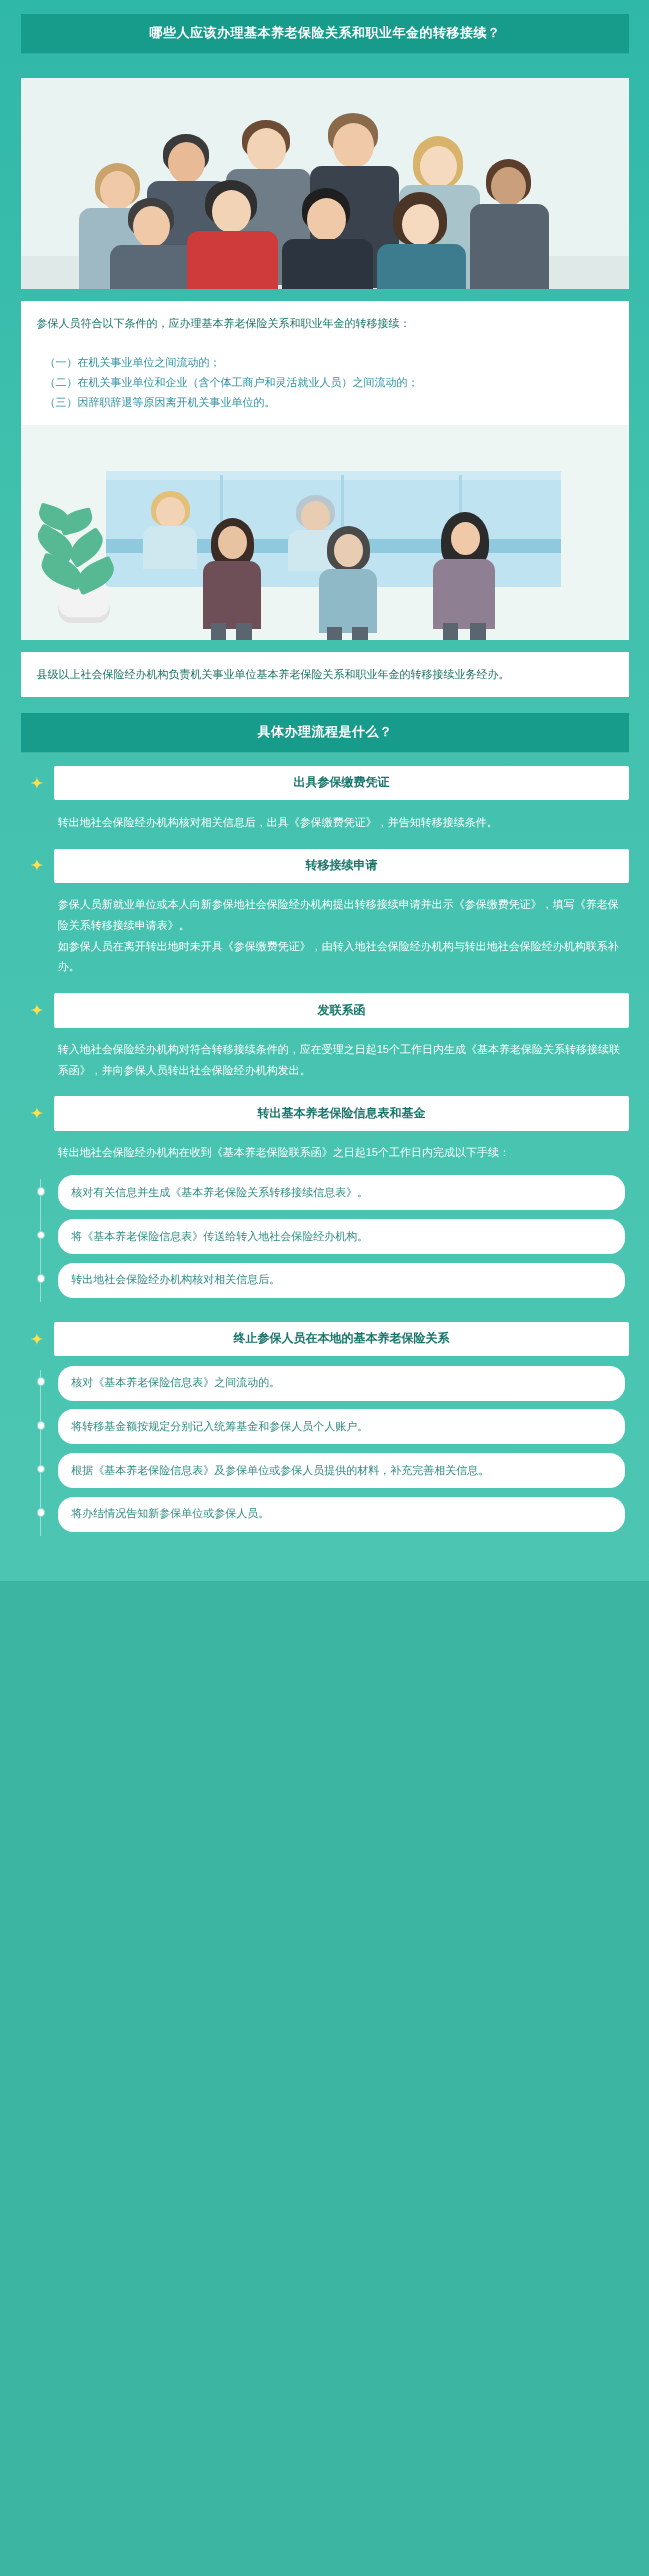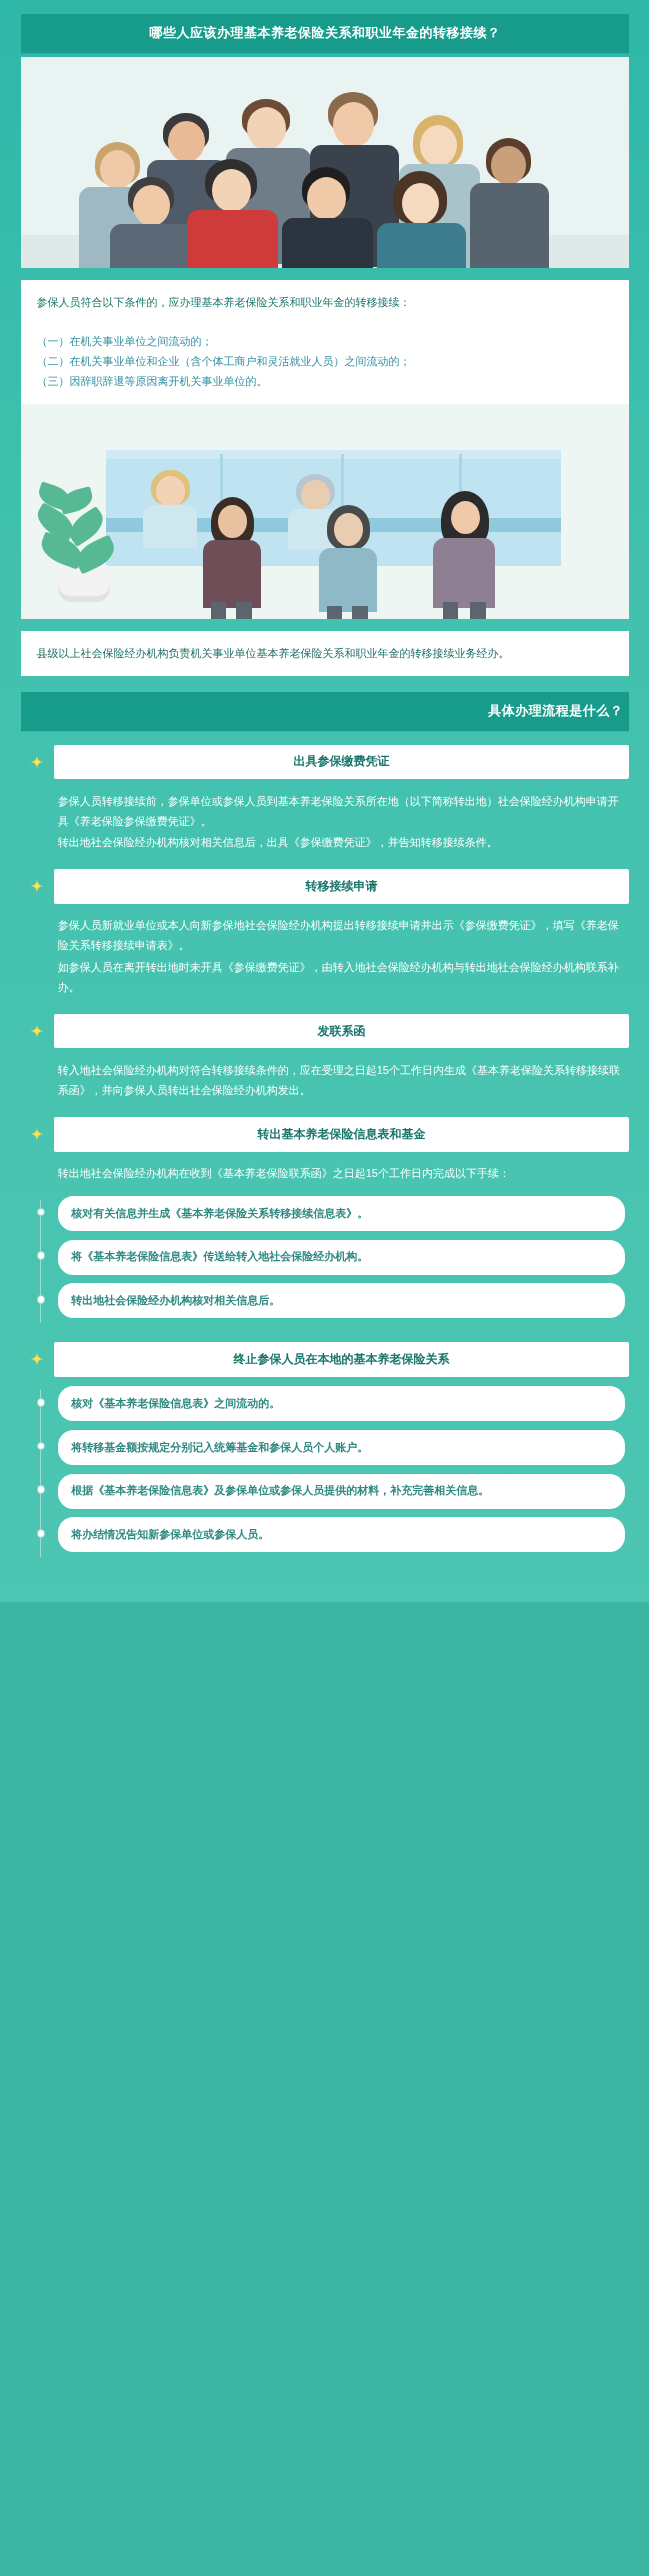--- a/index.html
+++ b/index.html
@@ -18,23 +18,23 @@
   .section-title {
     background: #179b8b;
     color: #ffffff;
     font-size: 13px;
     font-weight: bold;
     text-align: center;
     padding: 10.7px 5.8px;
     letter-spacing: 0.5px;
     box-shadow: 0 1px 0 rgba(0,0,0,0.06);
   }
-  .section-title.first { margin-bottom: 4px; }
+  .section-title.first { margin-bottom: 25px; }
   .section-title.mid { margin: 13.6px 0 11.6px 0; }
-  .section-title.flow { margin: 15.5px 0 13.6px 0; text-align: right; }
+  .section-title.flow { margin: 15.5px 0 13.6px 0; }
 
   
   .illus {
     width: 100%;
     height: 211px;
     background: #e9f4f2;
     position: relative;
     overflow: hidden;
   }
   .illus .floor {
@@ -50,21 +50,21 @@
   
   .panel {
     background: #ffffff;
     color: #1c6f64;
     font-size: 11px;
     line-height: 1.85;
     padding: 12.6px 15.5px;
     margin-top: 11.6px;
   }
   .panel .lead { color: #17756a; margin-bottom: 18px; }
-  .panel .item { color: #2f8fa0; }
+  .panel .item { color: #2f8fa0; margin-left: 8px; }
 
   
   .illus2 {
     width: 100%;
     height: 215px;
     background: #eef6f3;
     position: relative;
     overflow: hidden;
   }
   .counter {
@@ -110,21 +110,21 @@
     border-radius: 1.9px;
   }
   .step-body {
     color: #ffffff;
     font-size: 11px;
     line-height: 1.85;
     padding: 3.9px 5.8px 9.7px 29px;
     text-indent: 0;
   }
   .step-body p { margin-bottom: 1px; }
-  .sub-list { padding: 1.9px 3.9px 9.7px 29px; position: relative; font-weight: bold; }
+  .sub-list { padding: 1.9px 3.9px 9.7px 29px; position: relative; }
   .sub-list:before {
     content: ""; position: absolute; left: 11.6px; top: 5.8px; bottom: 13.6px;
     width: 1px; background: rgba(255,255,255,0.45);
   }
   .sub-item {
     position: relative;
     background: #ffffff;
     color: #2e8a80;
     font-size: 11px;
     line-height: 1.6;
@@ -267,21 +267,20 @@
   <div class="section-title flow">具体办理流程是什么？</div>
 
   <div class="flow-wrap">
 
     <div class="flow-step">
       <div class="step-head">
         <span class="star">✦</span>
         <div class="step-title">出具参保缴费凭证</div>
       </div>
       <div class="step-body">
-        <p>参保人员转移接续前，参保单位或参保人员到基本养老保险关系所在地（以下简称转出地）社会保险经办机构申请开具《养老保险参保缴费凭证》。</p>
         <p>转出地社会保险经办机构核对相关信息后，出具《参保缴费凭证》，并告知转移接续条件。</p>
       </div>
     </div>
 
     <div class="flow-step">
       <div class="step-head">
         <span class="star">✦</span>
         <div class="step-title">转移接续申请</div>
       </div>
       <div class="step-body">

